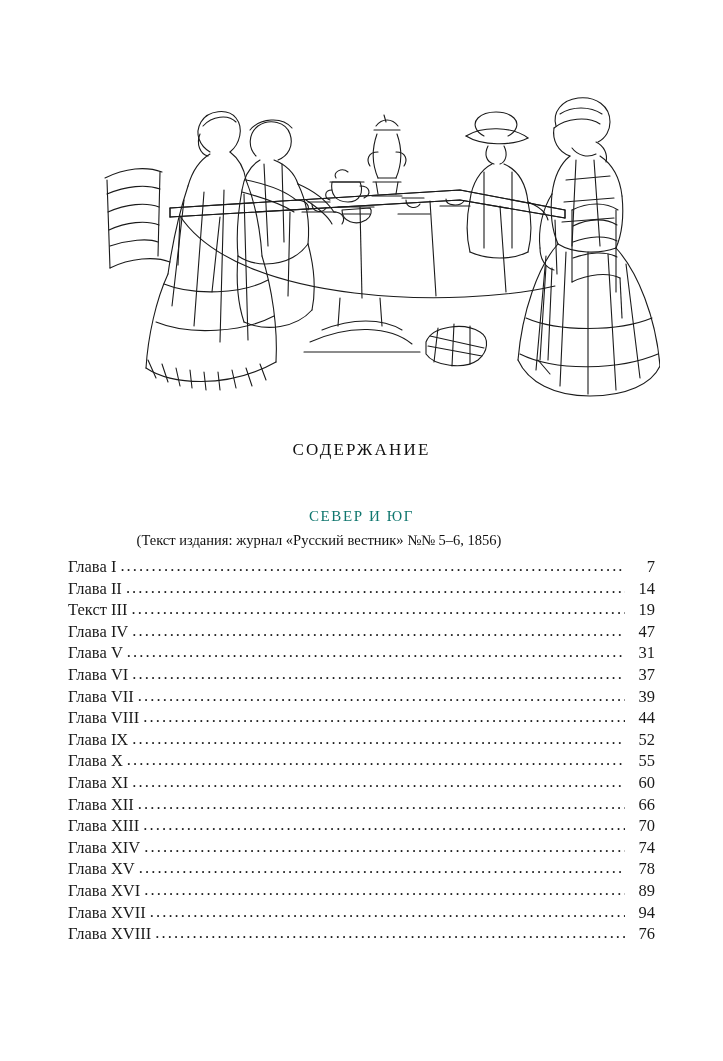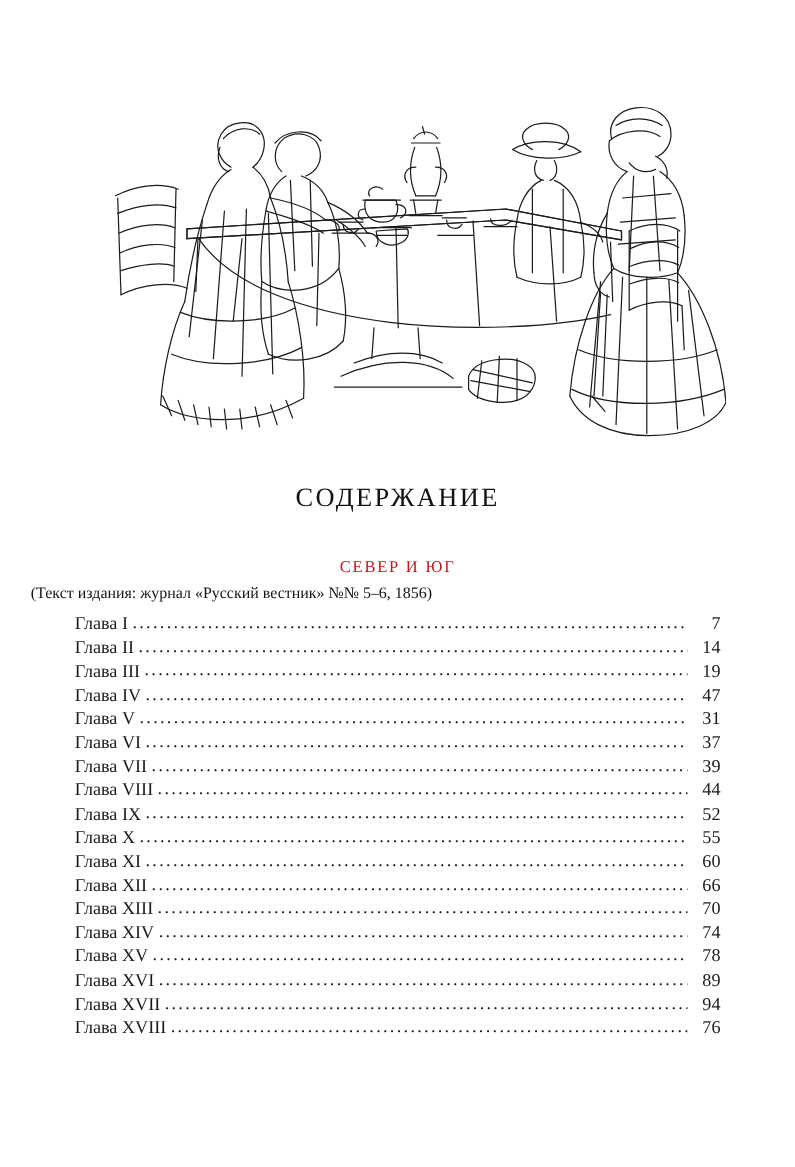--- a/index.html
+++ b/index.html
@@ -33,44 +33,43 @@
     display: block;
     width: 600px;
     height: 360px;
   }
   .toc-title {
     position: absolute;
     top: 440px;
     left: 0;
     width: 723px;
     text-align: center;
-    font-size: 24px;
+    font-size: 17px;
     letter-spacing: 2.2px;
     font-family: "Liberation Serif", serif;
     color: #111;
   }
   .work-title {
     position: absolute;
     top: 508px;
     left: 0;
     width: 723px;
     text-align: center;
     font-size: 15px;
     letter-spacing: 1.6px;
-    color: #b91c1c;
+    color: #0f766e;
   }
   .work-sub {
     position: absolute;
     top: 532px;
     left: 0;
     width: 638px;
-    text-align: left;
+    text-align: center;
     font-size: 14.5px;
     color: #111;
-    margin-left: 28px;
   }
   .toc-list {
     position: absolute;
     top: 556px;
     left: 68px;
     width: 587px;
   }
   .toc-row {
     display: flex;
     align-items: baseline;
@@ -312,21 +311,21 @@
         <span class="toc-label">Глава I</span>
         <span class="toc-dots">..............................................................................................................................</span>
         <span class="toc-page">7</span>
       </div>
       <div class="toc-row">
         <span class="toc-label">Глава II</span>
         <span class="toc-dots">..............................................................................................................................</span>
         <span class="toc-page">14</span>
       </div>
       <div class="toc-row">
-        <span class="toc-label">Глава III</span>
+        <span class="toc-label">Текст III</span>
         <span class="toc-dots">..............................................................................................................................</span>
         <span class="toc-page">19</span>
       </div>
       <div class="toc-row">
         <span class="toc-label">Глава IV</span>
         <span class="toc-dots">..............................................................................................................................</span>
         <span class="toc-page">47</span>
       </div>
       <div class="toc-row">
         <span class="toc-label">Глава V</span>

